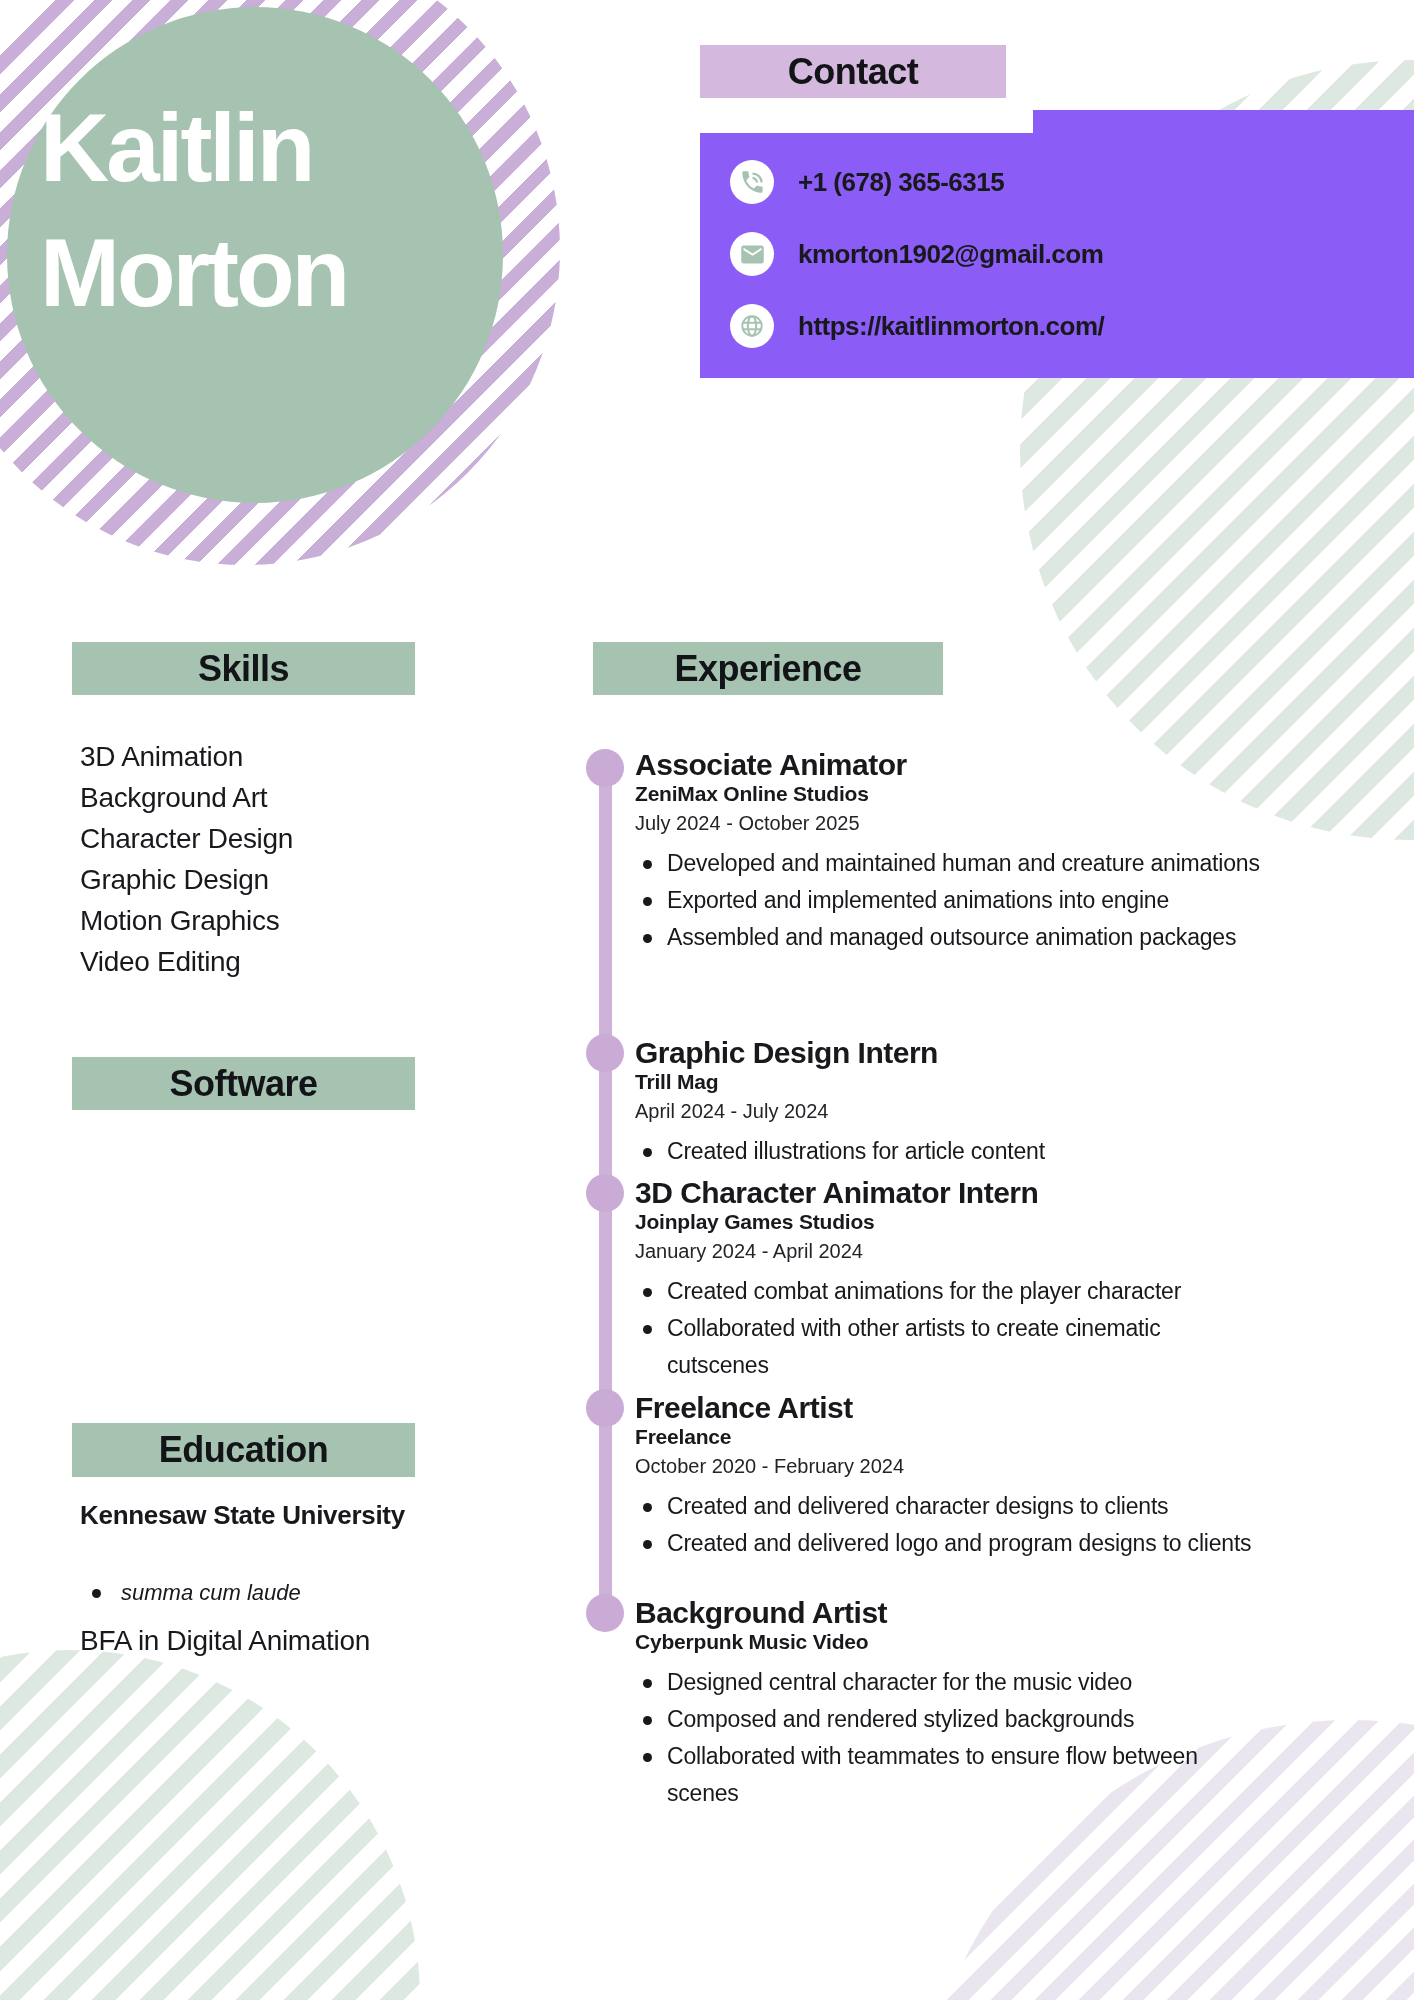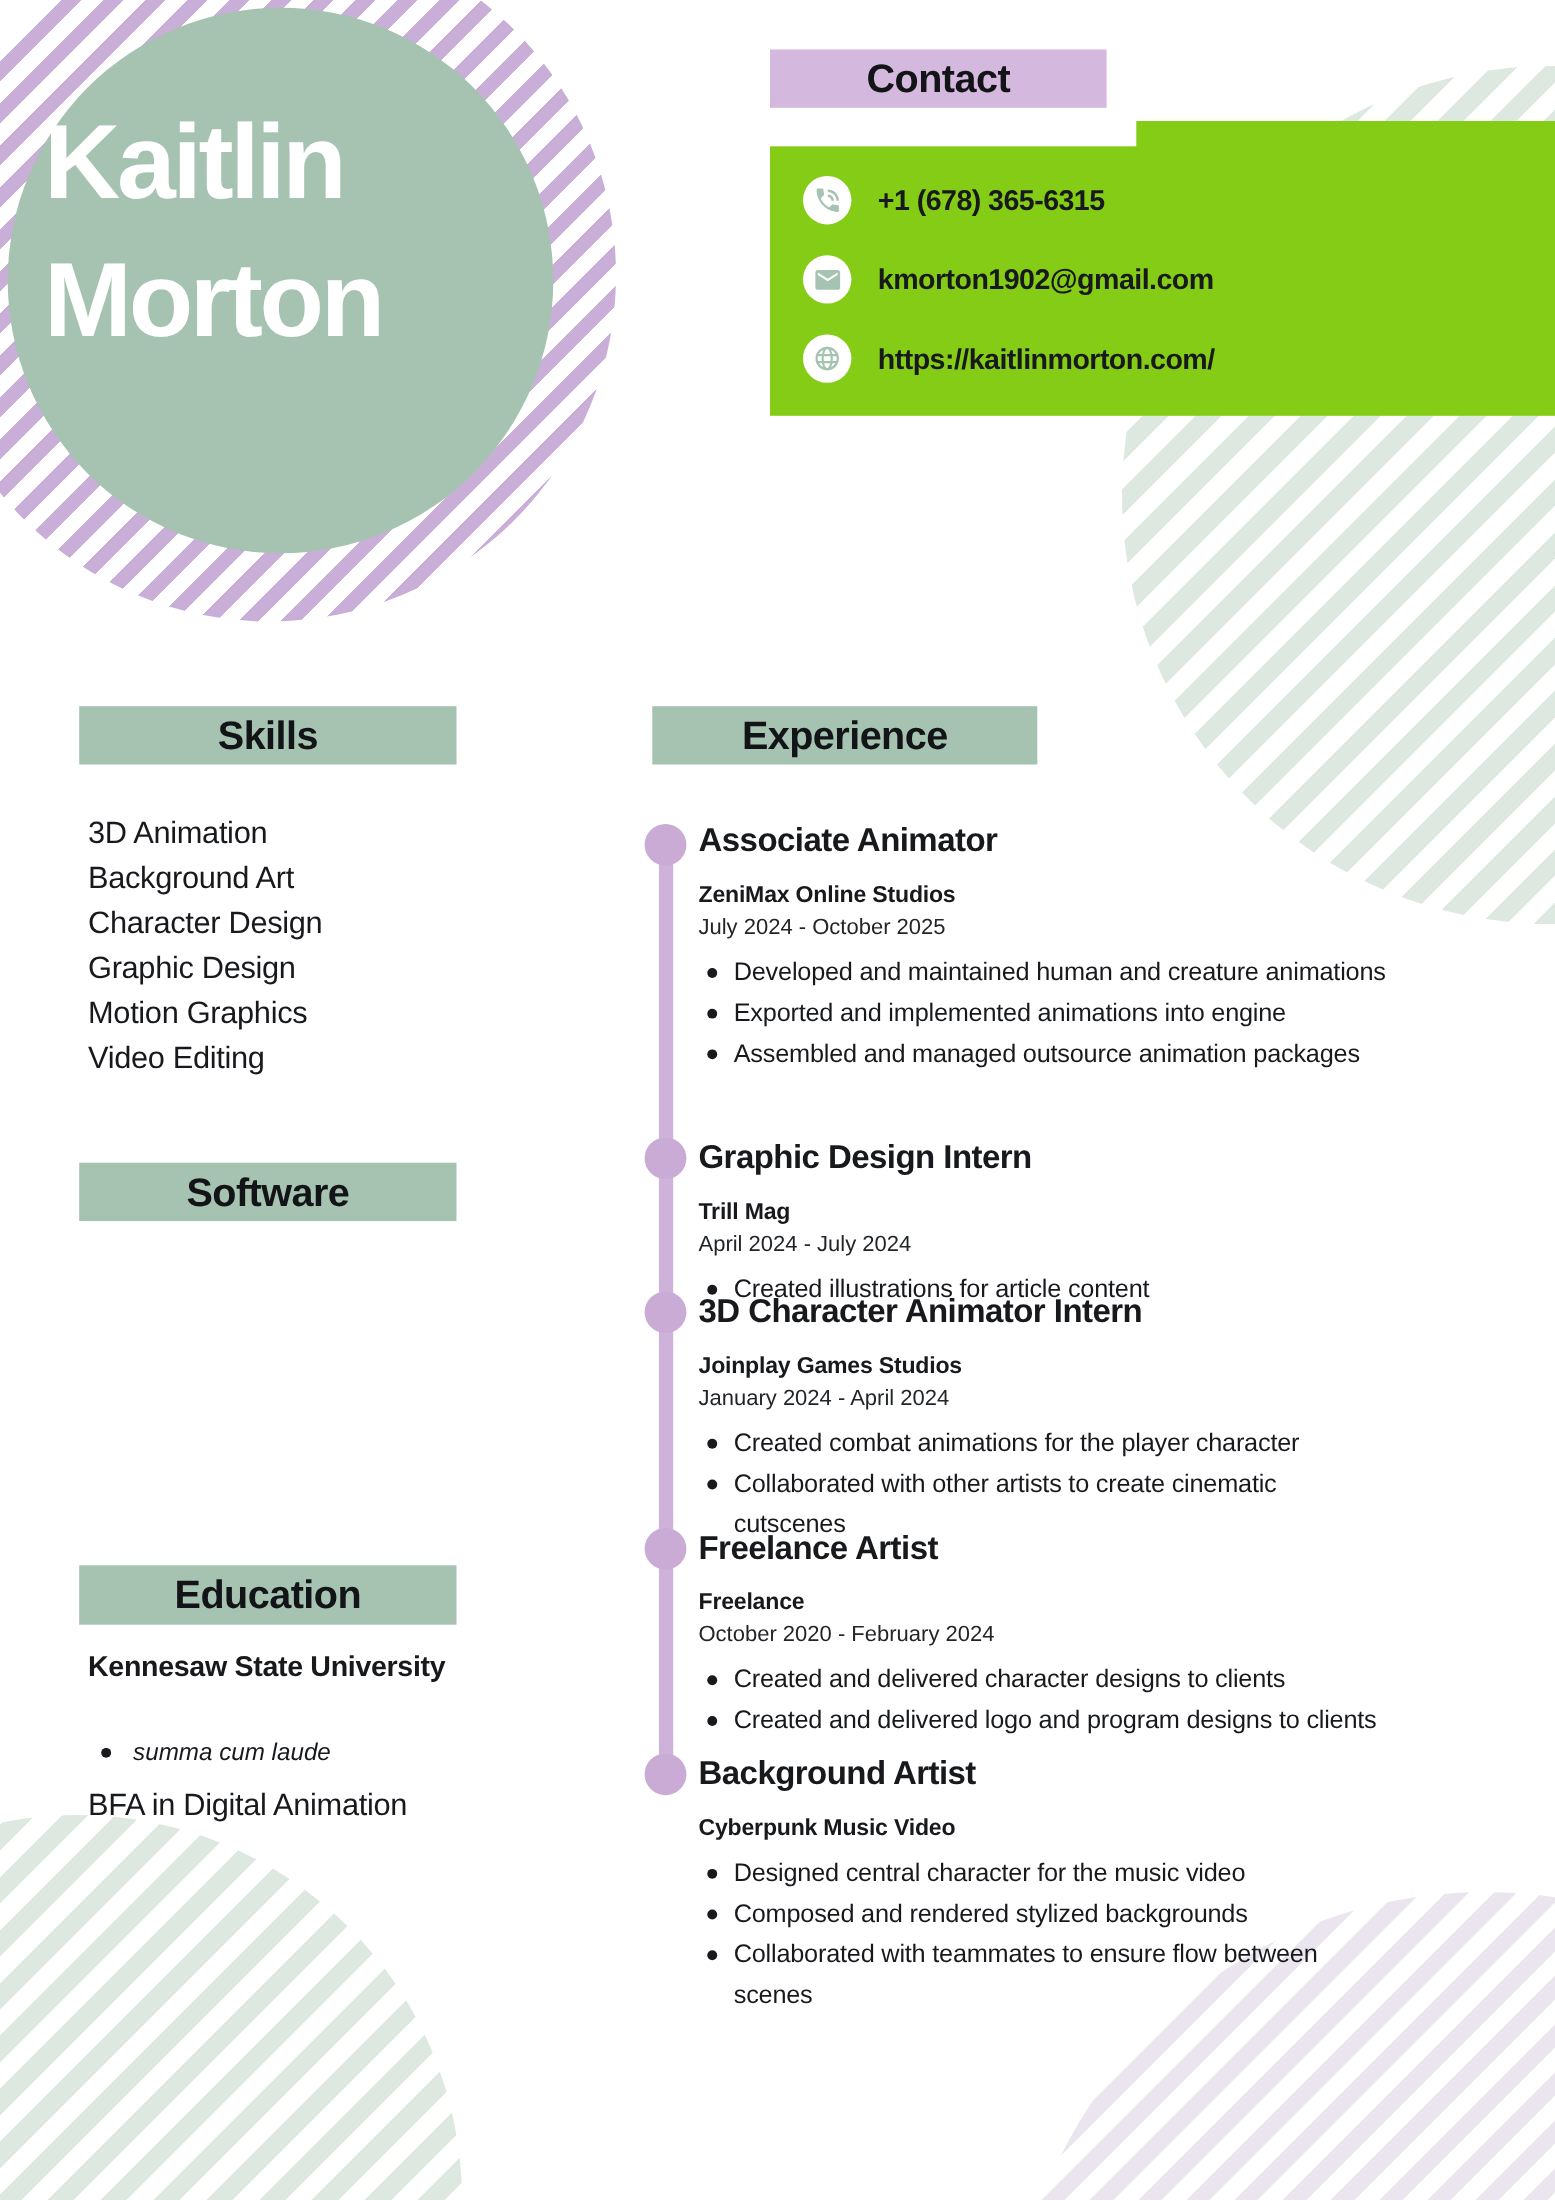--- a/index.html
+++ b/index.html
@@ -13,39 +13,39 @@
   .stripes-palepurple{background:repeating-linear-gradient(135deg,#eae5ef 0 15px,rgba(0,0,0,0) 15px 31px);}
   
   .green-circle{left:7px;top:7px;width:496px;height:496px;background:#a6c3b2;border-radius:50%;z-index:2;}
   .name{left:40px;top:86px;z-index:3;color:#ffffff;font-size:96px;font-weight:700;line-height:1.3;
         letter-spacing:-3px;white-space:pre-line;}
   
   .banner{background:#a6c3b2;display:flex;align-items:center;justify-content:center;
           font-weight:700;font-size:36px;letter-spacing:-0.5px;color:#121417;z-index:4;}
   .banner.purple{background:#d5b8dd;}
   
-  .contact-box{left:700px;top:110px;width:714px;height:268px;background:#84cc16;z-index:1;}
+  .contact-box{left:700px;top:110px;width:714px;height:268px;background:#8b5cf6;z-index:1;}
   .contact-frame{left:688px;top:33px;width:345px;height:100px;background:#ffffff;z-index:2;}
   .contact-banner{left:700px;top:45px;width:306px;height:53px;z-index:3;}
   .contact-row{position:absolute;left:30px;display:flex;align-items:center;gap:24px;height:48px;}
   .contact-icon{width:44px;height:44px;border-radius:50%;background:#ffffff;display:flex;
                 align-items:center;justify-content:center;flex:0 0 auto;}
   .contact-text{font-size:26px;font-weight:600;letter-spacing:-0.5px;color:#17191c;}
   
   .side-list{left:80px;font-size:28px;line-height:41px;letter-spacing:-0.3px;list-style:none;margin:0;padding:0;}
   .edu-school{left:80px;top:1500px;font-size:26px;font-weight:700;letter-spacing:-0.3px;}
   .edu-degree{left:80px;top:1625px;font-size:28px;letter-spacing:-0.3px;}
   .edu-honors{left:92px;top:1580px;font-size:22px;font-style:italic;display:flex;gap:20px;align-items:center;}
   .edu-honors .dot{width:9px;height:9px;border-radius:50%;background:#17191c;flex:0 0 auto;}
   
   .tl-line{left:599px;top:768px;width:13px;height:845px;background:#cfb2da;border-radius:7px;z-index:1;}
   .tl-dot{width:38px;height:38px;border-radius:50%;background:#c9abd5;z-index:2;}
   .job{position:absolute;left:635px;width:740px;}
   .job-title{font-size:30px;font-weight:700;letter-spacing:-0.5px;line-height:34px;}
-  .job-company{font-size:21px;font-weight:700;margin-top:20px;letter-spacing:-0.2px;}
+  .job-company{font-size:21px;font-weight:700;margin-top:0;letter-spacing:-0.2px;}
   .job-dates{font-size:20px;margin-top:6px;color:#222528;}
   .job-bullets{margin:10px 0 0 0;padding:0;list-style:none;}
   .job-bullets li{position:relative;padding-left:32px;max-width:600px;font-size:23px;line-height:37px;letter-spacing:-0.2px;}
   .job-bullets li::before{content:"";position:absolute;left:8px;top:15px;width:9px;height:9px;border-radius:50%;background:#17191c;}
 </style>
 </head>
 <body>
 
 <div class="page">
 

